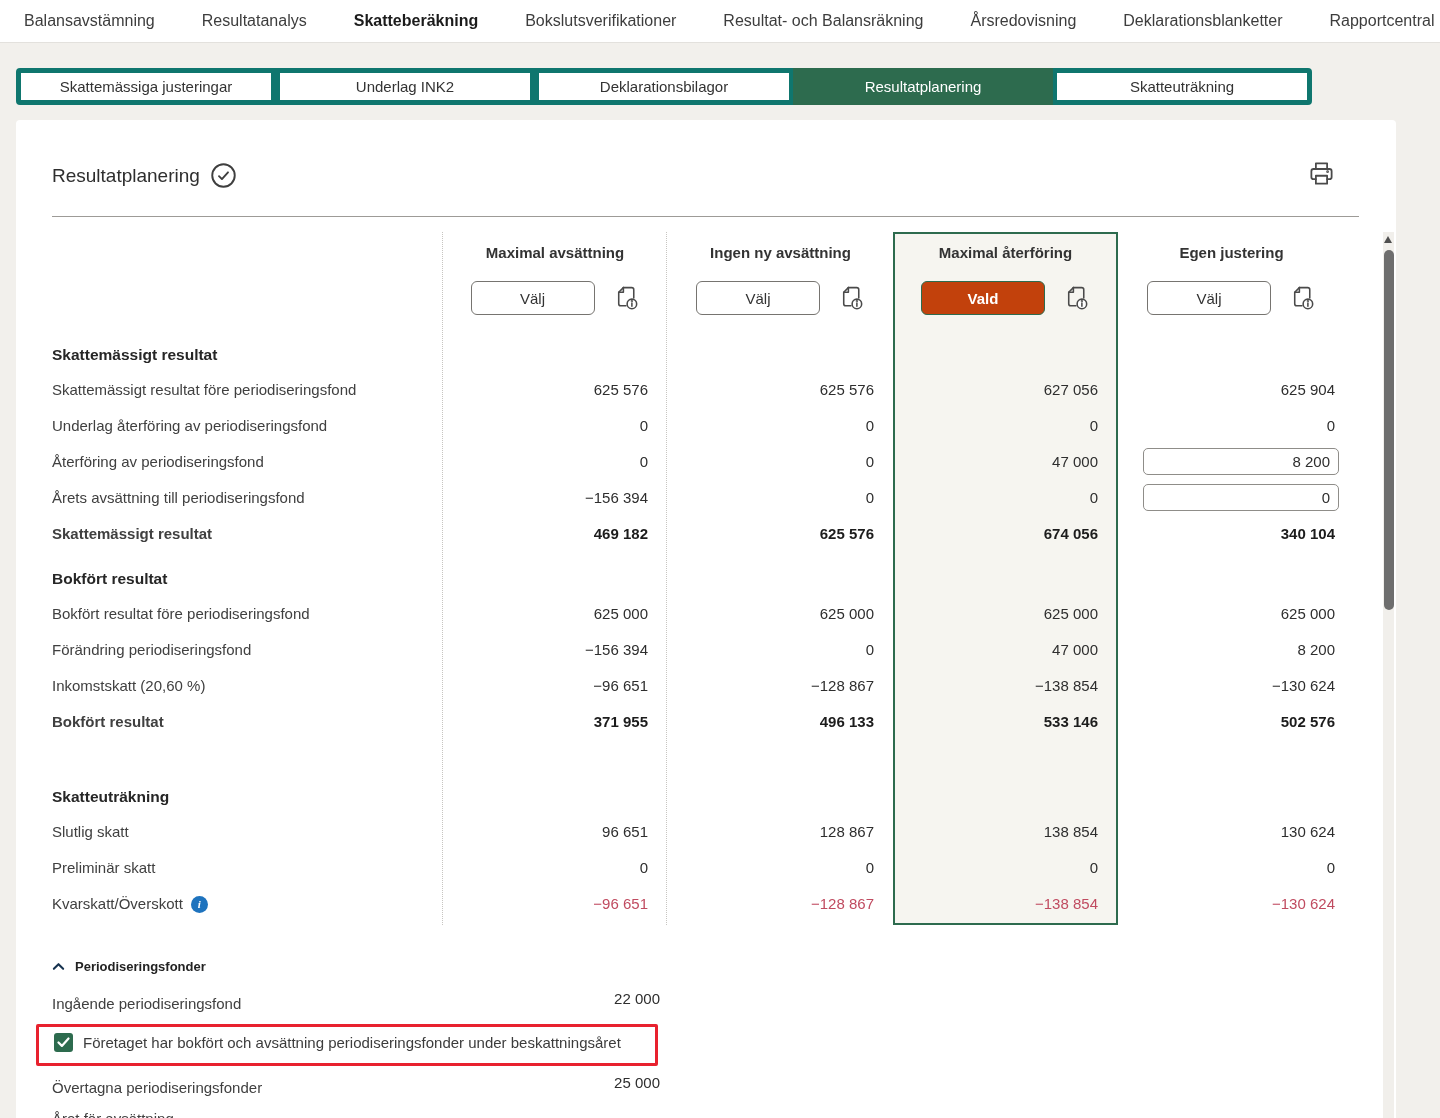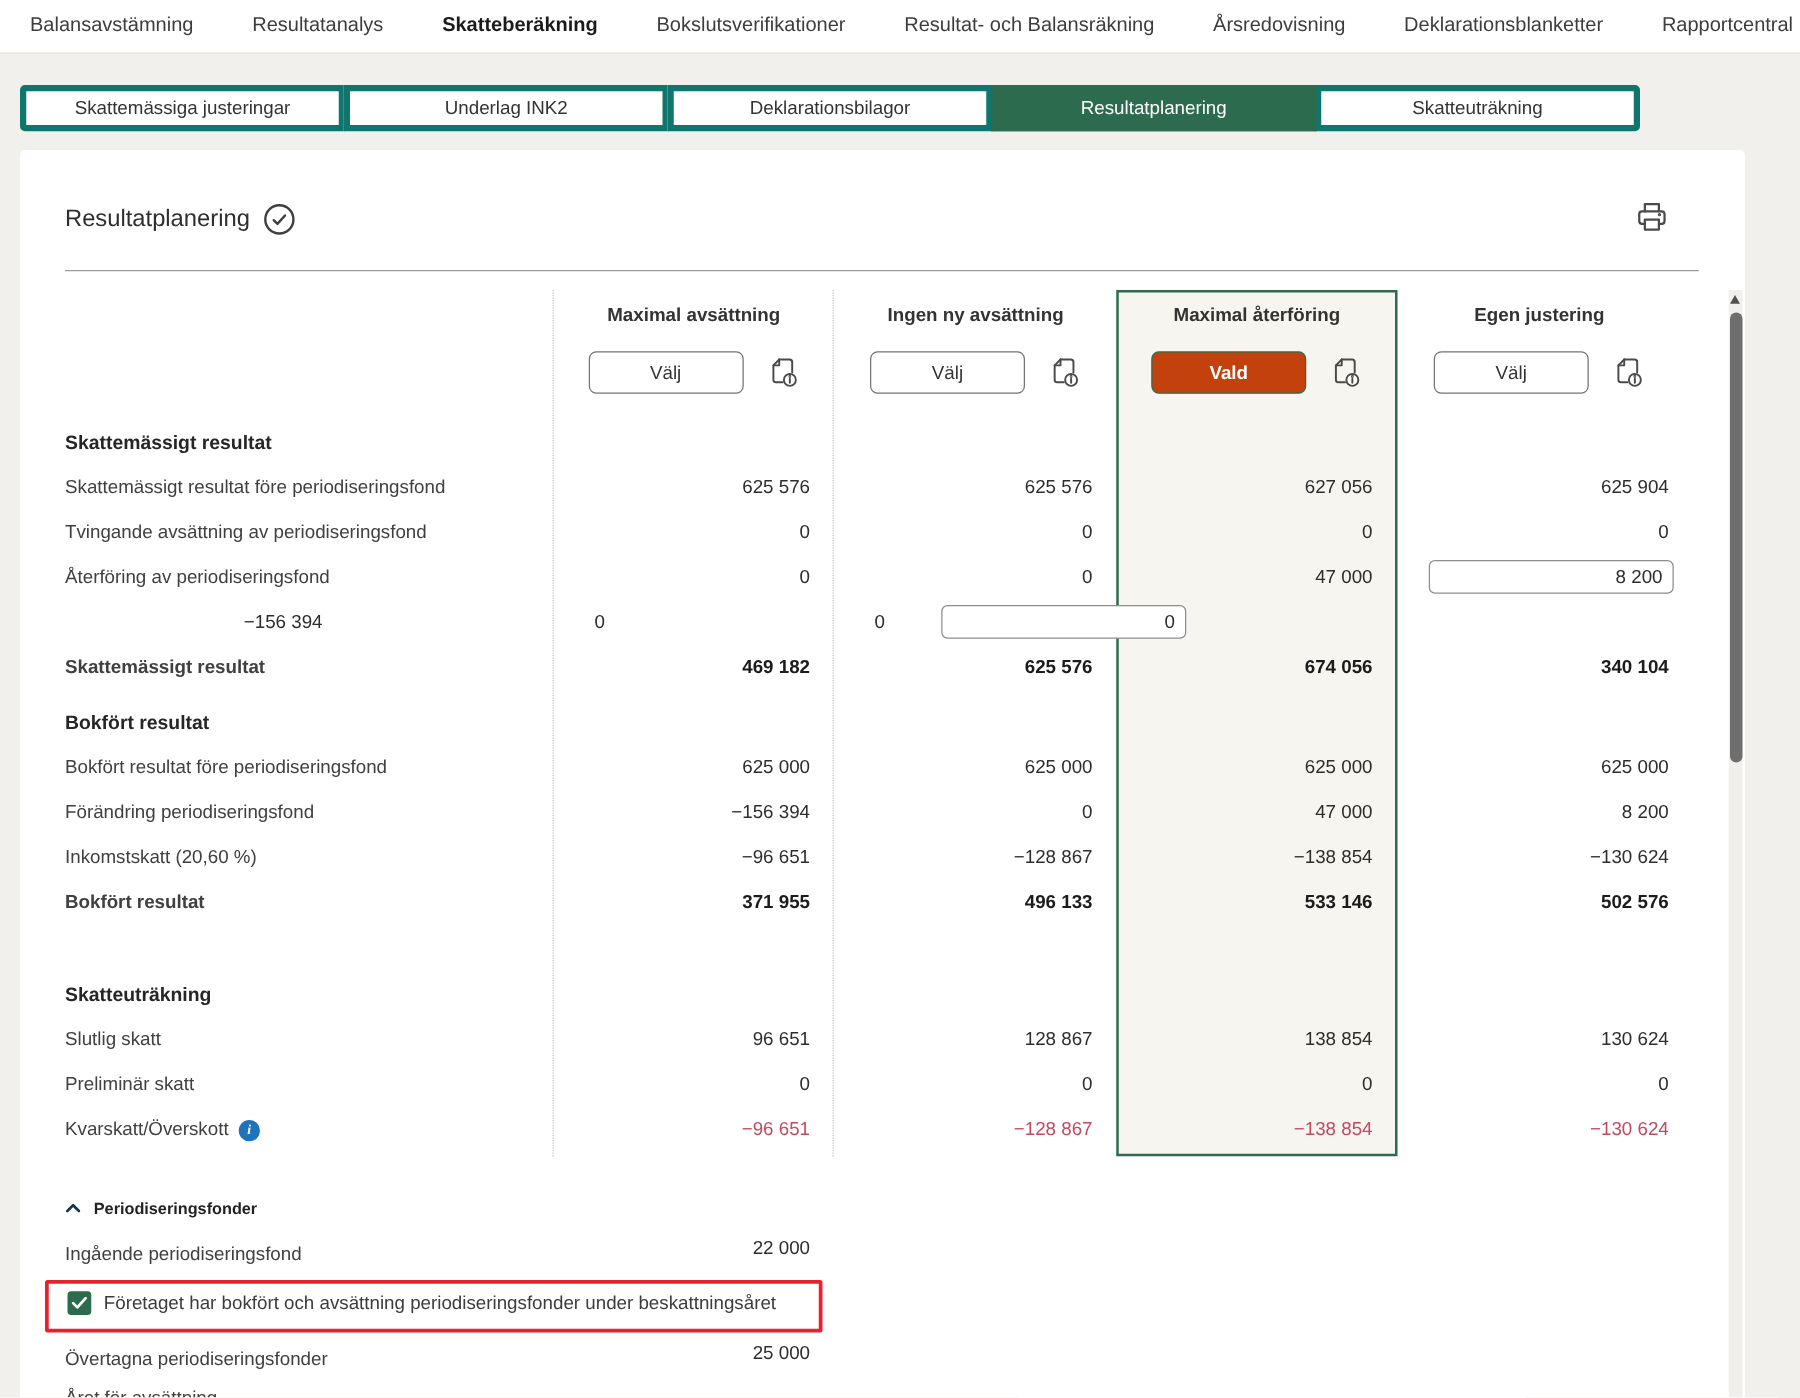--- a/index.html
+++ b/index.html
@@ -89,21 +89,21 @@
   .info-dot {
     width:17px; height:17px; border-radius:50%; background:#1e73be; color:#fff;
     display:inline-flex; align-items:center; justify-content:center;
     font-size:11px; font-weight:700; font-family:"Liberation Serif",serif;
     font-style:italic; line-height:1; cursor:pointer; flex:0 0 auto;
   }
   
   .fonder { margin-top:24px; }
   .fonder-header { display:flex; align-items:center; gap:10px; height:40px; cursor:pointer; }
   .fonder-header .fh-text { font-size:13px; font-weight:600; color:#222; }
-  .f-row { display:flex; font-size:15px; height:36px; line-height:36px; }
+  .f-row { display:flex; font-size:15px; height:36px; line-height:36px;gap:12px; }
   .f-label { width:390px; color:#404040; }
   .f-val { width:226px; text-align:right; padding-right:20px; color:#2e2e2e; line-height:26px; }
   .checkbox-wrap { position:relative; height:48px; }
   .annotation-box {
     position:absolute; left:-16px; top:2px; width:622px; height:42px;
     border:3px solid #e8212e; border-radius:2px; z-index:2; pointer-events:none;
   }
   .checkbox-line { position:absolute; left:2px; top:11px; display:flex; align-items:center; gap:10px; }
   .checkbox {
     width:19px; height:19px; background:#2d6b4e; border-radius:3px;
@@ -245,37 +245,40 @@
             <span class="t-label">
               <span>Skattemässigt resultat före periodiseringsfond</span>
             </span>
             <span class="t-val w1 c1">625 576</span>
             <span class="t-val w2 c2">625 576</span>
             <span class="t-val w3 c3">627 056</span>
             <span class="t-val w4 c4">625 904</span>
           </div>
           <div class="t-row">
             <span class="t-label">
-              <span>Tvingande avsättning av periodiseringsfond</span>
+              <span>Underlag återföring av periodiseringsfond</span>
             </span>
             <span class="t-val w1 c1">0</span>
             <span class="t-val w2 c2">0</span>
             <span class="t-val w3 c3">0</span>
             <span class="t-val w4 c4">0</span>
           </div>
           <div class="t-row">
             <span class="t-label">
               <span>Återföring av periodiseringsfond</span>
             </span>
             <span class="t-val w1 c1">0</span>
             <span class="t-val w2 c2">0</span>
             <span class="t-val w3 c3">47 000</span>
             <span class="t-val w4 c4 has-input"><input class="cell-input" type="text" value="8 200" style=""></span>
           </div>
           <div class="t-row">
+            <span class="t-label">
+              <span>Årets avsättning till periodiseringsfond</span>
+            </span>
             <span class="t-val w1 c1">−156 394</span>
             <span class="t-val w2 c2">0</span>
             <span class="t-val w3 c3">0</span>
             <span class="t-val w4 c4 has-input"><input class="cell-input" type="text" value="0" style=""></span>
           </div>
           <div class="t-row bold">
             <span class="t-label">
               <span>Skattemässigt resultat</span>
             </span>
             <span class="t-val w1 c1">469 182</span>

